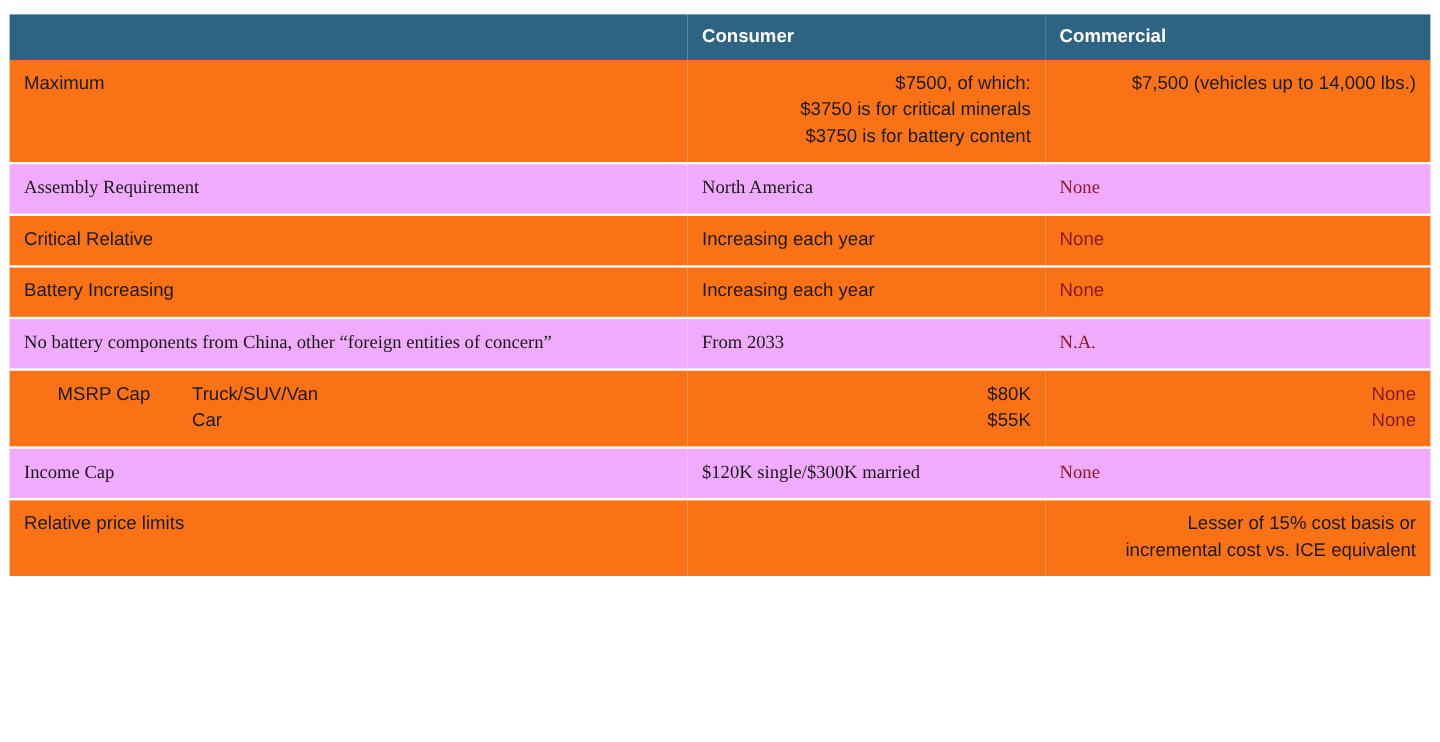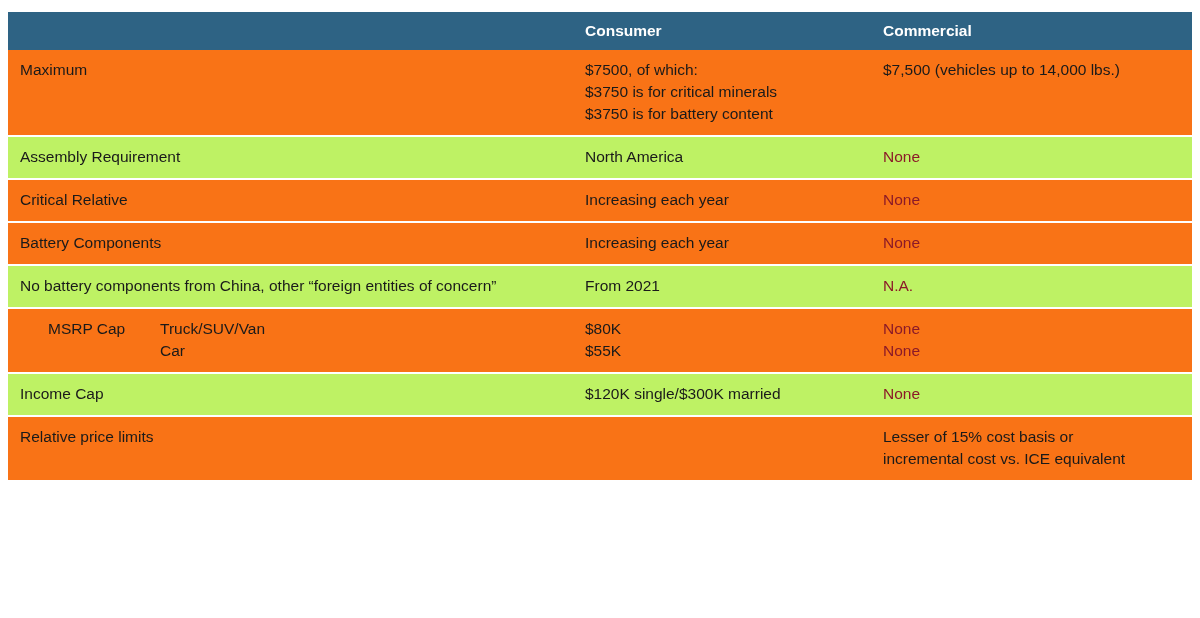--- a/index.html
+++ b/index.html
@@ -41,34 +41,34 @@
   }
   thead th.blank { background: #2e6384; }
 
   tbody td {
     padding: 9px 12px 10px 12px;
     vertical-align: top;
     line-height: 1.42;
     border-bottom: 2px solid #ffffff;
   }
   tbody tr.shade td { background: #f97316; }
-  tbody tr.plain td { background: #bef264; }
+  tbody tr.plain td { background: #f0abfc; font-family: Liberation Serif, serif; }
 
   .sub {
     display: flex;
   }
   .sub .sub-head {
     width: 112px;
     flex: 0 0 112px;
     margin-left: 28px;
   }
   .sub .sub-vals div { line-height: 1.42; }
 
   .none { color: #8b1a28; }
-  .multi div { line-height: 1.42; }
+  .multi div { line-height: 1.42; text-align: right; }
 </style>
 </head>
 <body>
 
 <div class="table-wrap">
   <table class="compare">
     <colgroup>
       <col class="c-label">
       <col class="c-consumer">
       <col class="c-commercial">
@@ -101,28 +101,28 @@
       </tr>
 
       <tr class="shade">
         <td>Critical Relative</td>
         <td>Increasing each year</td>
         <td class="none">None</td>
       </tr>
 
 
       <tr class="shade">
-        <td>Battery Components</td>
+        <td>Battery Increasing</td>
         <td>Increasing each year</td>
         <td class="none">None</td>
       </tr>
 
       <tr class="plain">
         <td>No battery components from China, other “foreign entities of concern”</td>
-        <td>From 2021</td>
+        <td>From 2033</td>
         <td class="none">N.A.</td>
       </tr>
 
       <tr class="shade">
         <td>
           <div class="sub">
             <div class="sub-head">MSRP Cap</div>
             <div class="sub-vals">
               <div>Truck/SUV/Van</div>
               <div>Car</div>

